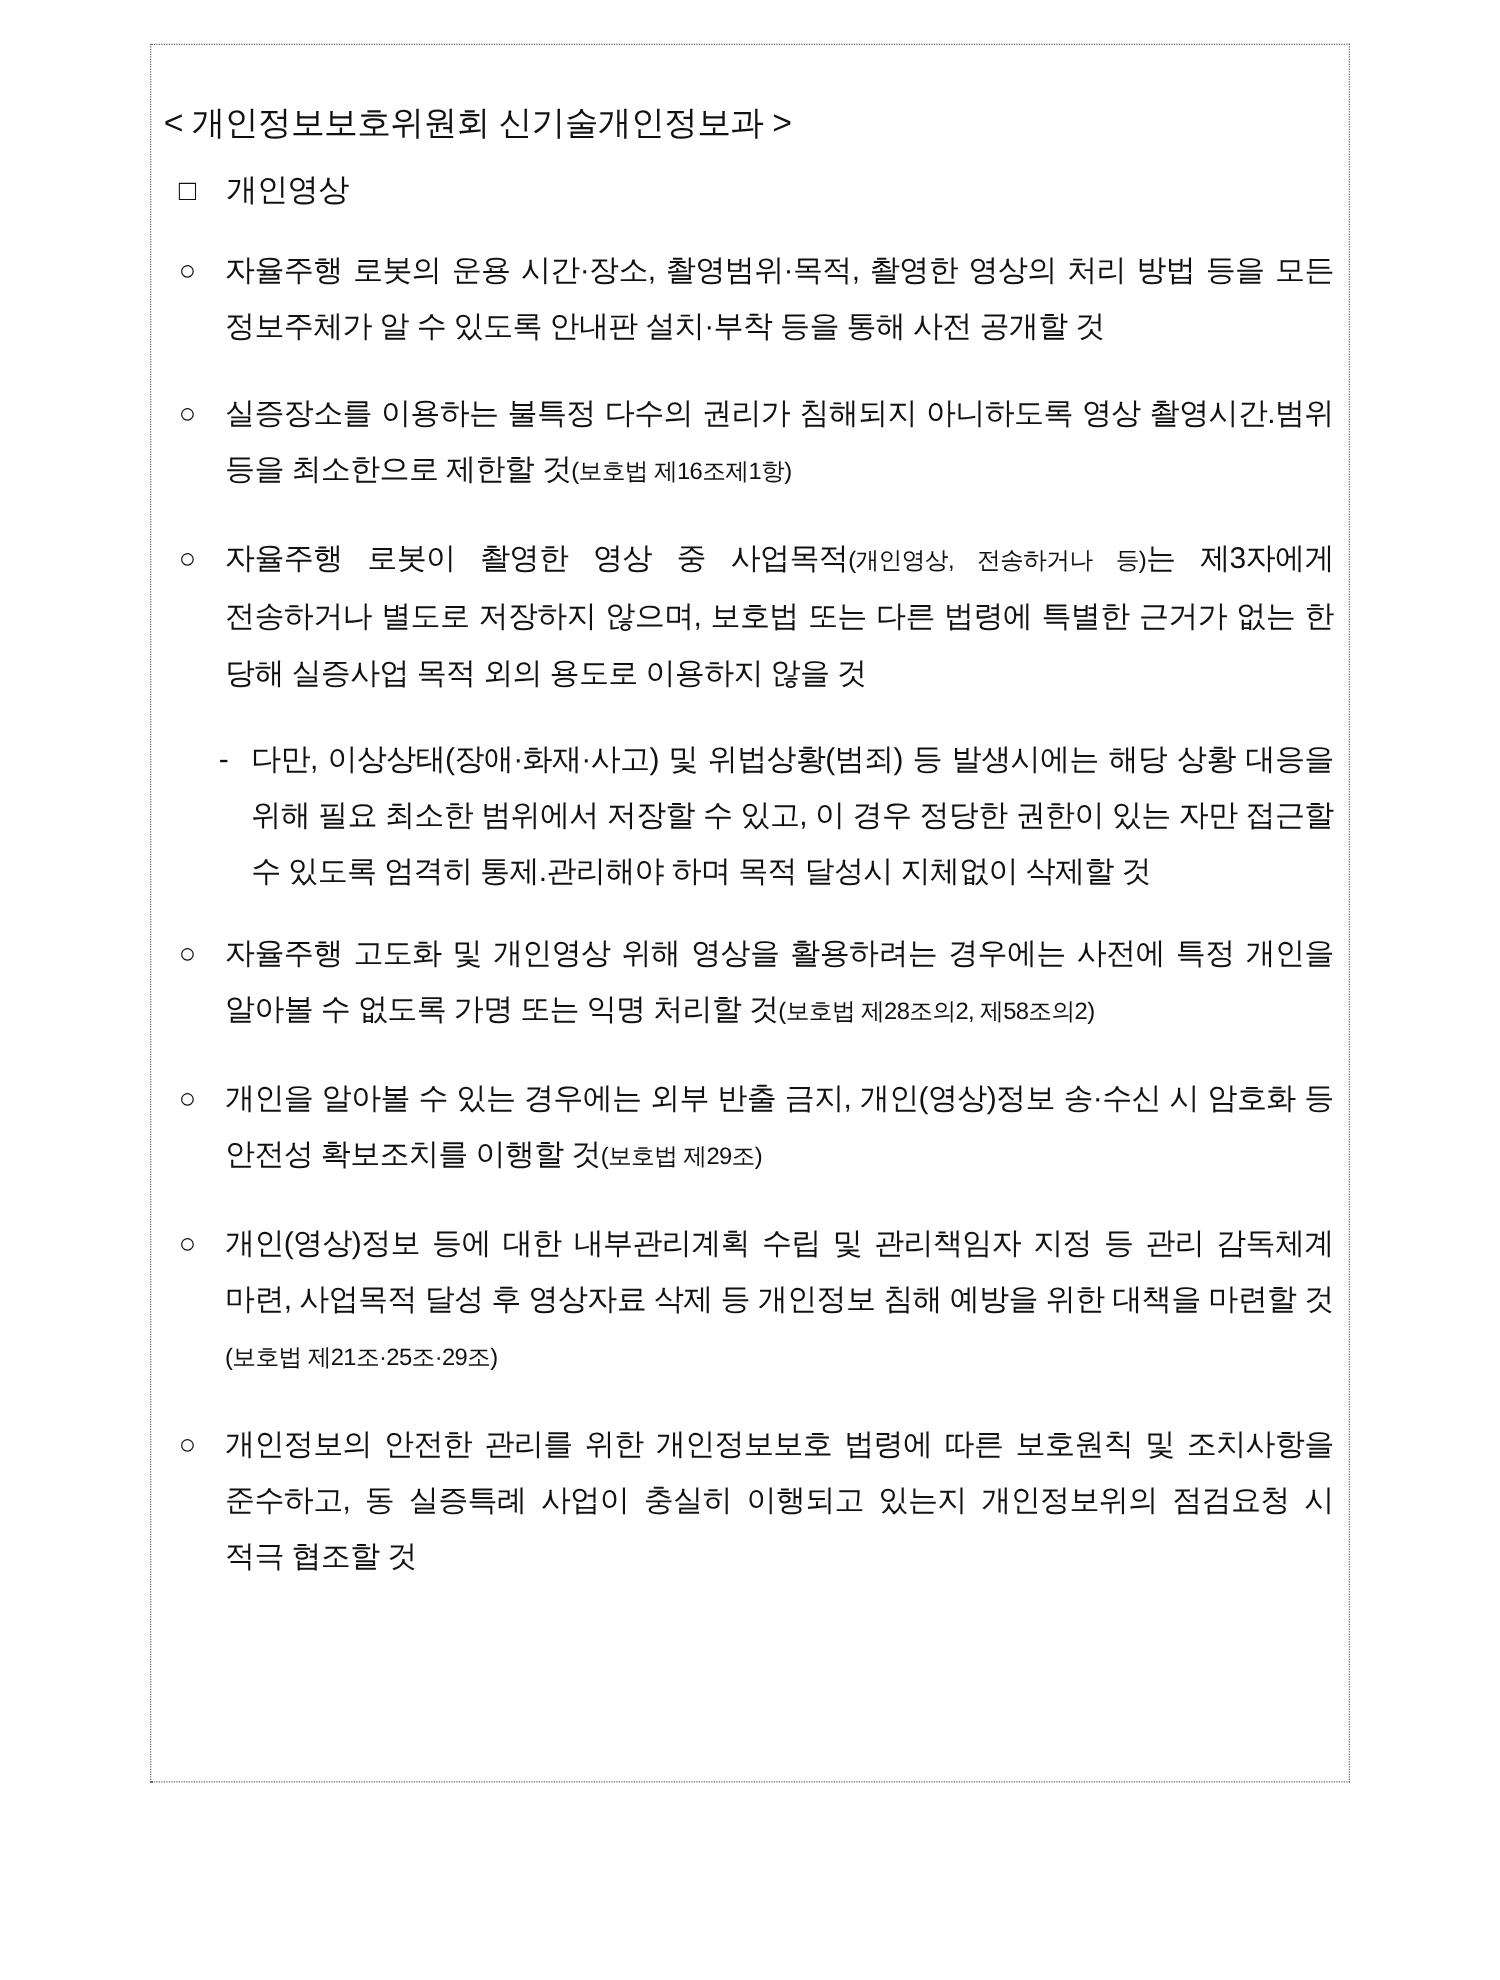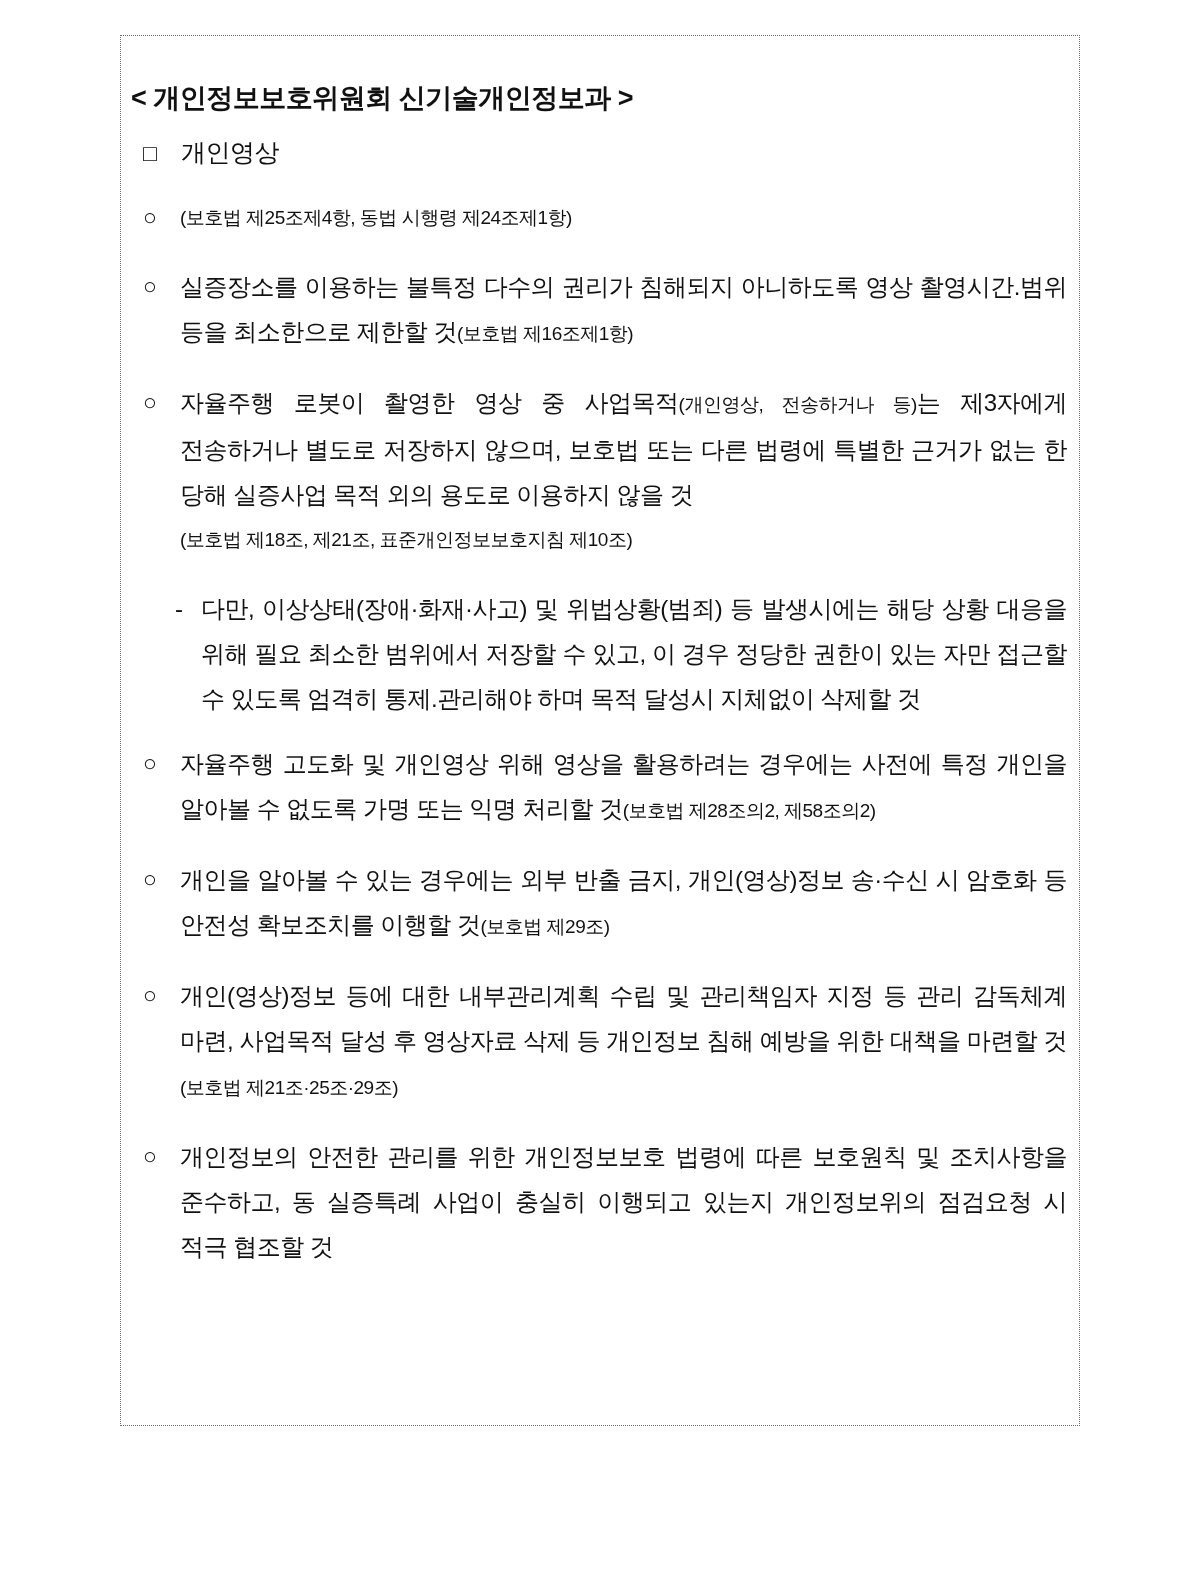--- a/index.html
+++ b/index.html
@@ -23,21 +23,21 @@
     height: 1391px;
     box-sizing: border-box;
     border: 1px dotted #6b6b6b;
     padding: 42px 12px 0 8px;
     overflow: hidden;
   }
   .title {
     margin: 0 0 14px 0;
     padding-left: 2px;
     font-size: 27px;
-    font-weight: 700;
+    font-weight: 400;
     line-height: 40px;
     letter-spacing: -0.5px;
     white-space: nowrap;
   }
   .section-heading {
     display: flex;
     align-items: baseline;
     margin: 0 0 22px 14px;
     font-size: 25px;
     line-height: 40px;
@@ -88,31 +88,31 @@
 
     <h1 class="title">&lt; 개인정보보호위원회 신기술개인정보과 &gt;</h1>
 
     <div class="section-heading">
       <span class="sq">□</span>
       <span>개인영상</span>
     </div>
 
     <div class="item">
       <span class="marker">○</span>
-      <div class="item-text"><span class="ref block">(보호법 제25조제4항, 동법 시행령 제24조제1항)</span></div>
+      <div class="item-text"><span>자율주행 로봇의 운용 시간·장소, 촬영범위·목적, 촬영한 영상의 처리 방법 등을 모든 정보주체가 알 수 있도록 안내판 설치·부착 등을 통해 사전 공개할 것</span></div>
     </div>
 
     <div class="item">
       <span class="marker">○</span>
       <div class="item-text"><span>실증장소를 이용하는 불특정 다수의 권리가 침해되지 아니하도록 영상 촬영시간.범위 등을 최소한으로 제한할 것</span><span class="ref">(보호법 제16조제1항)</span></div>
     </div>
 
     <div class="item">
       <span class="marker">○</span>
-      <div class="item-text"><span>자율주행 로봇이 촬영한 영상 중 사업목적</span><span class="ref">(개인영상, 전송하거나 등)</span><span>는 제3자에게 전송하거나 별도로 저장하지 않으며, 보호법 또는 다른 법령에 특별한 근거가 없는 한 당해 실증사업 목적 외의 용도로 이용하지 않을 것</span><span class="ref block">(보호법 제18조, 제21조, 표준개인정보보호지침 제10조)</span></div>
+      <div class="item-text"><span>자율주행 로봇이 촬영한 영상 중 사업목적</span><span class="ref">(개인영상, 전송하거나 등)</span><span>는 제3자에게 전송하거나 별도로 저장하지 않으며, 보호법 또는 다른 법령에 특별한 근거가 없는 한 당해 실증사업 목적 외의 용도로 이용하지 않을 것</span></div>
     </div>
 
     <div class="item sub">
       <span class="marker">-</span>
       <div class="item-text"><span>다만, 이상상태(장애·화재·사고) 및 위법상황(범죄) 등 발생시에는 해당 상황 대응을 위해 필요 최소한 범위에서 저장할 수 있고, 이 경우 정당한 권한이 있는 자만 접근할 수 있도록 엄격히 통제.관리해야 하며 목적 달성시 지체없이 삭제할 것</span></div>
     </div>
 
     <div class="item">
       <span class="marker">○</span>
       <div class="item-text"><span>자율주행 고도화 및 개인영상 위해 영상을 활용하려는 경우에는 사전에 특정 개인을 알아볼 수 없도록 가명 또는 익명 처리할 것</span><span class="ref">(보호법 제28조의2, 제58조의2)</span></div>

